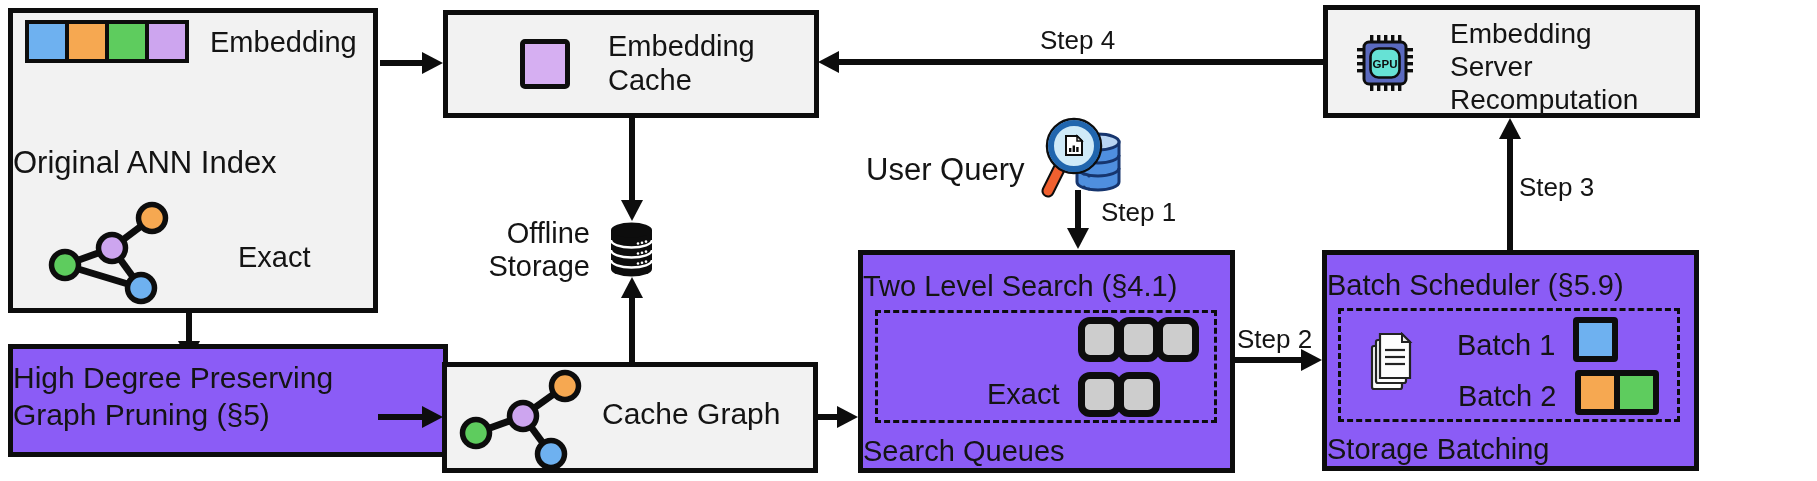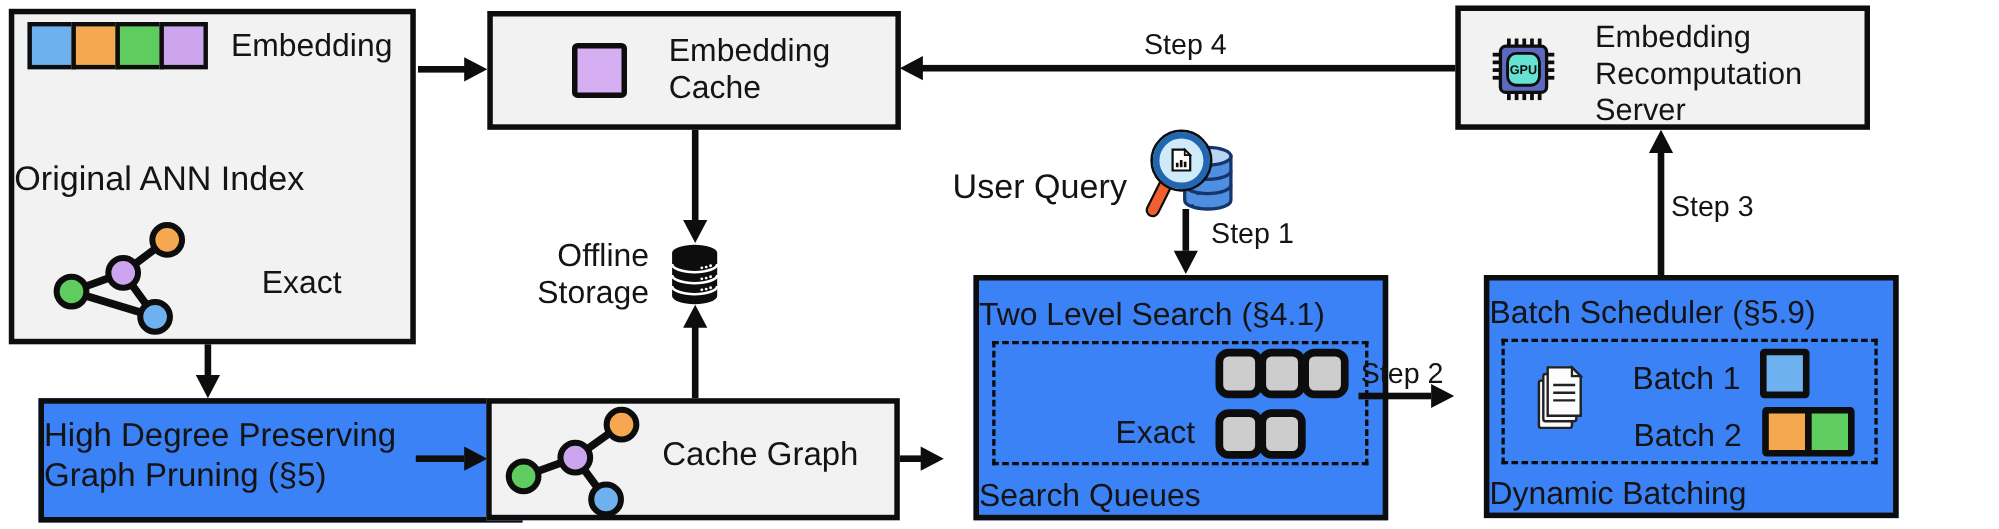--- a/index.html
+++ b/index.html
@@ -2,21 +2,21 @@
 <html><head>
 <meta charset="utf-8">
 <style>
   html,body{margin:0;padding:0;background:#ffffff;}
   #canvas{
     position:relative;width:1817px;height:481px;background:#ffffff;overflow:hidden;
     font-family:"Liberation Sans",sans-serif;color:#141414;
   }
   .box{position:absolute;border:5px solid #0d0d0d;box-sizing:border-box;}
   .light{background:#f2f2f2;}
-  .dark{background:#3b82f6;margin-left:27px;}
+  .dark{background:#8b5cf6;}
   .abs{position:absolute;}
   .txt{position:absolute;white-space:nowrap;}
   .b{font-weight:normal;}
   .center{left:0;right:0;text-align:left;}
   
   .shaft{position:absolute;background:#0d0d0d;}
   .ah{position:absolute;width:0;height:0;}
   .ah-r{border-top:11px solid transparent;border-bottom:11px solid transparent;border-left:21px solid #0d0d0d;}
   .ah-l{border-top:11px solid transparent;border-bottom:11px solid transparent;border-right:21px solid #0d0d0d;}
   .ah-d{border-left:11px solid transparent;border-right:11px solid transparent;border-top:21px solid #0d0d0d;}
@@ -123,21 +123,21 @@
   <div>
     <div class="ah ah-u" style="left:621px;top:277px;"></div>
     <div class="shaft" style="left:629px;top:297px;width:6px;height:65px;"></div>
   </div>
 
   <div>
     <div class="shaft" style="left:186px;top:313px;width:6px;height:28px;"></div>
     <div class="ah ah-d" style="left:178px;top:341px;"></div>
   </div>
 
-  <div class="box dark" style="left:8px;top:362px;width:440px;height:113px;">
+  <div class="box dark" style="left:8px;top:344px;width:440px;height:113px;">
     <div class="txt b fs30 center" style="top:10px;line-height:37px;white-space:normal;">
       <div>High Degree Preserving</div>
       <div>Graph Pruning (§5)</div>
     </div>
   </div>
 
   <div>
     <div class="shaft" style="left:378px;top:414px;width:44px;height:6px;"></div>
     <div class="ah ah-r" style="left:422px;top:406px;"></div>
   </div>
@@ -235,21 +235,21 @@
     </svg>
     <div class="txt fs29" style="left:130px;top:74px;">Batch 1</div>
     <div class="brow" style="left:246px;top:62px;">
       <div class="bsq c-blue"></div>
     </div>
     <div class="txt fs29" style="left:131px;top:125px;">Batch 2</div>
     <div class="brow" style="left:248px;top:115px;">
       <div class="bsq c-orange"></div>
       <div class="bsq c-green"></div>
     </div>
-    <div class="txt fs29 center" style="top:178px;">Dynamic Batching</div>
+    <div class="txt fs29 center" style="top:178px;">Storage Batching</div>
   </div>
 
   <div>
     <div class="ah ah-u" style="left:1499px;top:118px;"></div>
     <div class="shaft" style="left:1507px;top:138px;width:6px;height:112px;"></div>
   </div>
   <div class="txt b fs26" style="left:1519px;top:172px;">Step 3</div>
 
   <div class="box light" style="left:1323px;top:5px;width:377px;height:113px;">
     <svg class="abs" style="left:28px;top:24px;" width="58" height="58" viewBox="0 0 58 58">
@@ -272,22 +272,22 @@
           <rect x="49" y="21" width="8" height="3.4"></rect>
           <rect x="49" y="28" width="8" height="3.4"></rect>
           <rect x="49" y="35" width="8" height="3.4"></rect>
       </g>
       <rect x="8" y="8" width="42" height="42" rx="5" fill="#5b6abf" stroke="#0d0d0d" stroke-width="3"></rect>
       <rect x="14.5" y="14.5" width="29" height="29" rx="8" fill="#66e2d5" stroke="#0d0d0d" stroke-width="2.6"></rect>
       <text x="29" y="33.5" text-anchor="middle" font-size="11.5" font-weight="bold" font-family="Liberation Sans, sans-serif" fill="#0d0d0d">GPU</text>
     </svg>
     <div class="txt fs28" style="left:122px;top:7px;line-height:33px;">
       <div>Embedding</div>
+      <div>Server</div>
       <div>Recomputation</div>
-      <div>Server</div>
     </div>
   </div>
 
   <div>
     <div class="ah ah-l" style="left:818px;top:51px;"></div>
     <div class="shaft" style="left:838px;top:59px;width:485px;height:6px;"></div>
   </div>
   <div class="txt b fs26" style="left:1040px;top:25px;">Step 4</div>
 
 </div>

